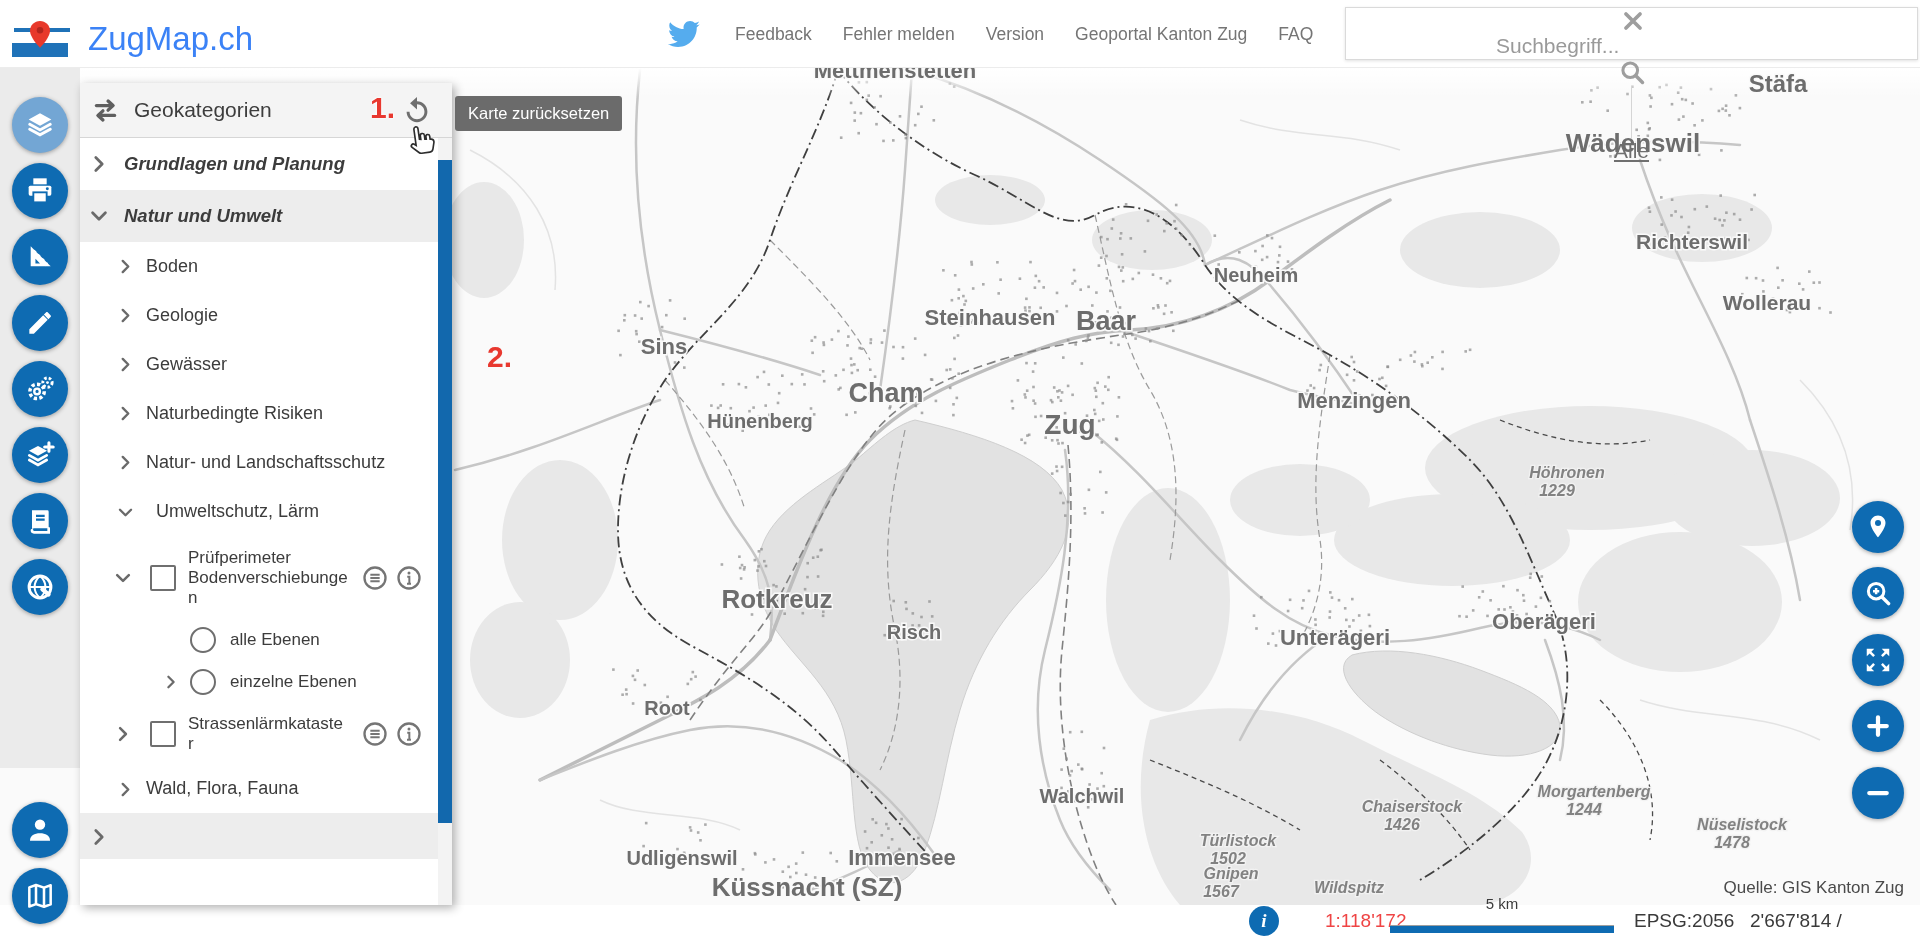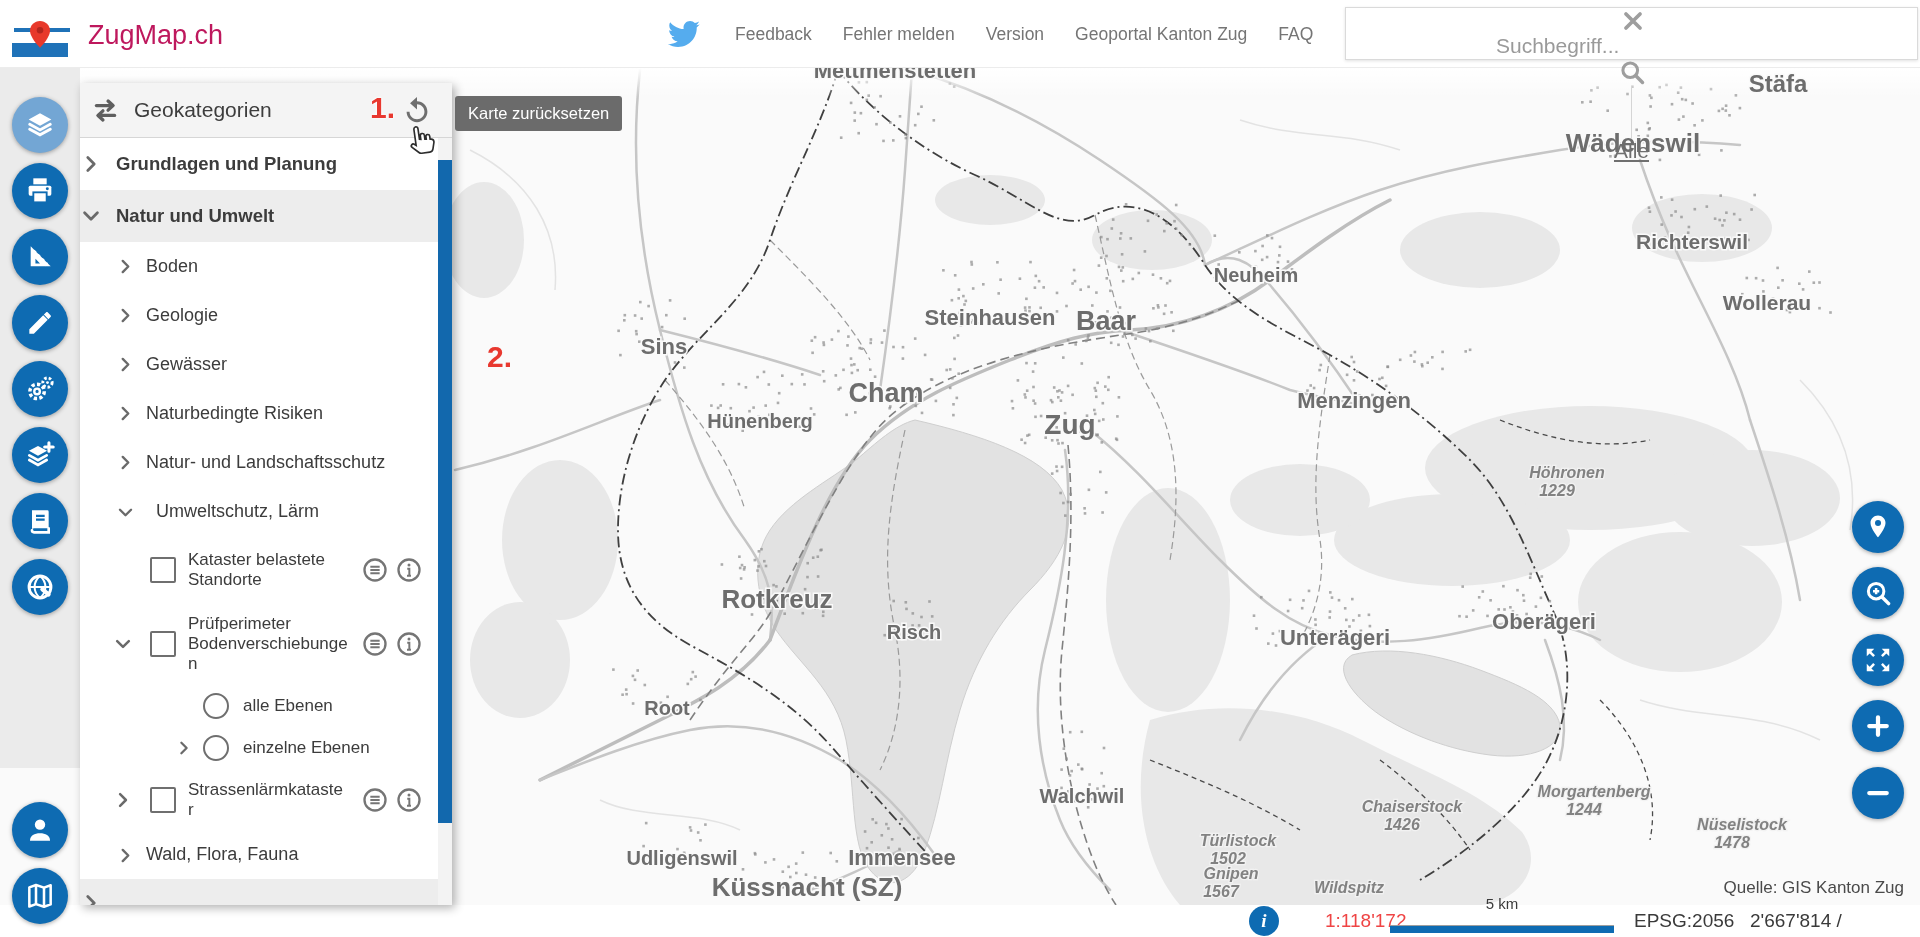--- a/index.html
+++ b/index.html
@@ -19,21 +19,21 @@
     fill:#828282;stroke:#f2f2f2;stroke-width:2.5px;paint-order:stroke;text-anchor:middle;font-size:16px;}
   #source{position:absolute;right:16px;top:878px;z-index:6;font-size:17px;color:#4a4a4a;}
 
   
   header{position:absolute;left:0;top:0;width:1920px;height:68px;background:#fff;
     z-index:20;border-bottom:1px solid #ececec;}
   #logo{position:absolute;left:12px;top:10px;width:70px;height:48px;cursor:pointer;}
   #logo .line{position:absolute;left:2px;top:18px;width:56px;height:4px;background:#1f72b8;}
   #logo .block{position:absolute;left:0;top:33px;width:56px;height:14px;background:#1f72b8;}
   #logo svg{position:absolute;left:13px;top:4px;width:30px;height:40px;}
-  #app-title{position:absolute;left:88px;top:20px;font-size:27px;color:#be185d;font-weight:normal;}
+  #app-title{position:absolute;left:88px;top:20px;font-size:33px;color:#3b82f6;font-weight:normal;}
   #top-nav{position:absolute;left:668px;top:0;height:68px;display:flex;align-items:center;gap:31px;}
   #top-nav .tw{width:32px;height:32px;margin-right:4px;cursor:pointer;}
   .nav-link{font-size:17.5px;color:#757575;text-decoration:none;cursor:pointer;white-space:nowrap;}
 
   
   #search{position:absolute;right:2px;top:7px;width:573px;height:53px;background:#fff;
     border:1px solid #dadada;box-shadow:0 1px 3px rgba(0,0,0,.12);display:flex;align-items:center;flex-direction:column;}
   #search .clear{width:26px;height:26px;margin:0 16px 0 18px;cursor:pointer;flex:none;}
   #search input{flex:1;border:none;outline:none;font-size:21px;color:#444;
     font-family:"Liberation Sans",sans-serif;background:transparent;}
@@ -60,27 +60,27 @@
   #ann1{position:absolute;right:57px;top:8px;font-size:30px;font-weight:bold;color:var(--red);
     text-shadow:0 0 3px #fff,0 0 3px #fff;z-index:3;}
   #undo-btn{position:absolute;right:19px;top:11px;width:32px;height:32px;border:none;background:transparent;
     cursor:pointer;padding:0;}
   #undo-btn svg{width:32px;height:32px;}
   #hand-cursor{position:absolute;right:14px;top:40px;width:36px;height:36px;z-index:4;transform:rotate(-8deg);}
   #tree{position:absolute;left:0;top:55px;width:358px;height:767px;overflow:hidden;}
   .row{display:flex;align-items:center;color:var(--ink);cursor:pointer;}
   .row .slot{flex:none;display:flex;align-items:center;justify-content:flex-start;}
   .row .slot svg{display:block;}
-  .lvl0{height:52px;font-size:18.5px;font-weight:bold;}
+  .lvl0{padding-left:8px;height:52px;font-size:18.5px;font-weight:bold;font-style:italic;}
   .lvl0 .slot{width:36px;} .lvl0 .slot svg{width:22px;height:22px;}
   .lvl1{padding-left:36px;height:49px;font-size:18px;}
   .lvl1 .slot{width:30px;} .lvl1 .slot svg{width:19px;height:19px;}
   .lvl2{padding-left:33px;min-height:66px;font-size:17px;}
   .lvl2 .slot{width:37px;} .lvl2 .slot svg{width:20px;height:20px;}
-  .lvl3{padding-left:82px;height:42px;font-size:17px;margin-left:13px;}
+  .lvl3{padding-left:82px;height:42px;font-size:17px;}
   .lvl3 .slot{width:28px;} .lvl3 .slot svg{width:18px;height:18px;}
   .row.h-umwelt{height:50px;gap:10px;}
   .row.h-pruef{min-height:82px;}
   .row.h-strassen{min-height:62px;}
   .row.h-wald{height:48px;}
   .cb{width:26px;height:26px;border:2.5px solid #6f6f6f;border-radius:2px;flex:none;margin-right:12px;background:#fff;}
   .rb{width:26px;height:26px;border:2.5px solid #6f6f6f;border-radius:50%;flex:none;margin-right:14px;background:#fff;}
   .lab{line-height:1.18;}
   .lvl2 .lab{width:160px;overflow-wrap:anywhere;}
   .acts{margin-left:auto;margin-right:15px;display:flex;gap:6px;flex:none;}
@@ -1091,36 +1091,20 @@
           <span class="lab">Natur- und Landschaftsschutz</span>
         </div>
         <div class="row lvl1 h-umwelt">
           <span class="slot">
             <svg viewBox="0 0 24 24" fill="none" stroke="#6a6a6a" stroke-width="3" stroke-linecap="round" stroke-linejoin="round">
               <polyline points="5 8.5, 12 15.5, 19 8.5"></polyline>
             </svg>
           </span>
           <span class="lab">Umweltschutz, Lärm</span>
         </div>
-        <div class="row lvl2">
-          <span class="slot"></span>
-          <span class="cb"></span>
-          <span class="lab">Kataster belastete Standorte</span>
-          <span class="acts">
-            <svg viewBox="0 0 24 24" fill="none">
-              <circle cx="12" cy="12" r="9" stroke="#757575" stroke-width="2"></circle>
-              <path d="M8 9.2h8M8 12h8M8 14.8h8" stroke="#757575" stroke-width="1.8"></path>
-            </svg>
-            <svg viewBox="0 0 24 24" fill="none">
-              <circle cx="12" cy="12" r="9" stroke="#757575" stroke-width="2"></circle>
-              <circle cx="12" cy="7.7" r="1.3" fill="#757575"></circle>
-              <path d="M10.5 10.9h1.8v5.8M10.3 16.9h3.4" stroke="#757575" stroke-width="1.7"></path>
-            </svg>
-          </span>
-        </div>
         <div class="row lvl2 h-pruef">
           <span class="slot">
             <svg viewBox="0 0 24 24" fill="none" stroke="#6a6a6a" stroke-width="3" stroke-linecap="round" stroke-linejoin="round">
               <polyline points="5 8.5, 12 15.5, 19 8.5"></polyline>
             </svg>
           </span>
           <span class="cb"></span>
           <span class="lab">Prüfperimeter Bodenverschiebungen</span>
           <span class="acts">
             <svg viewBox="0 0 24 24" fill="none">

